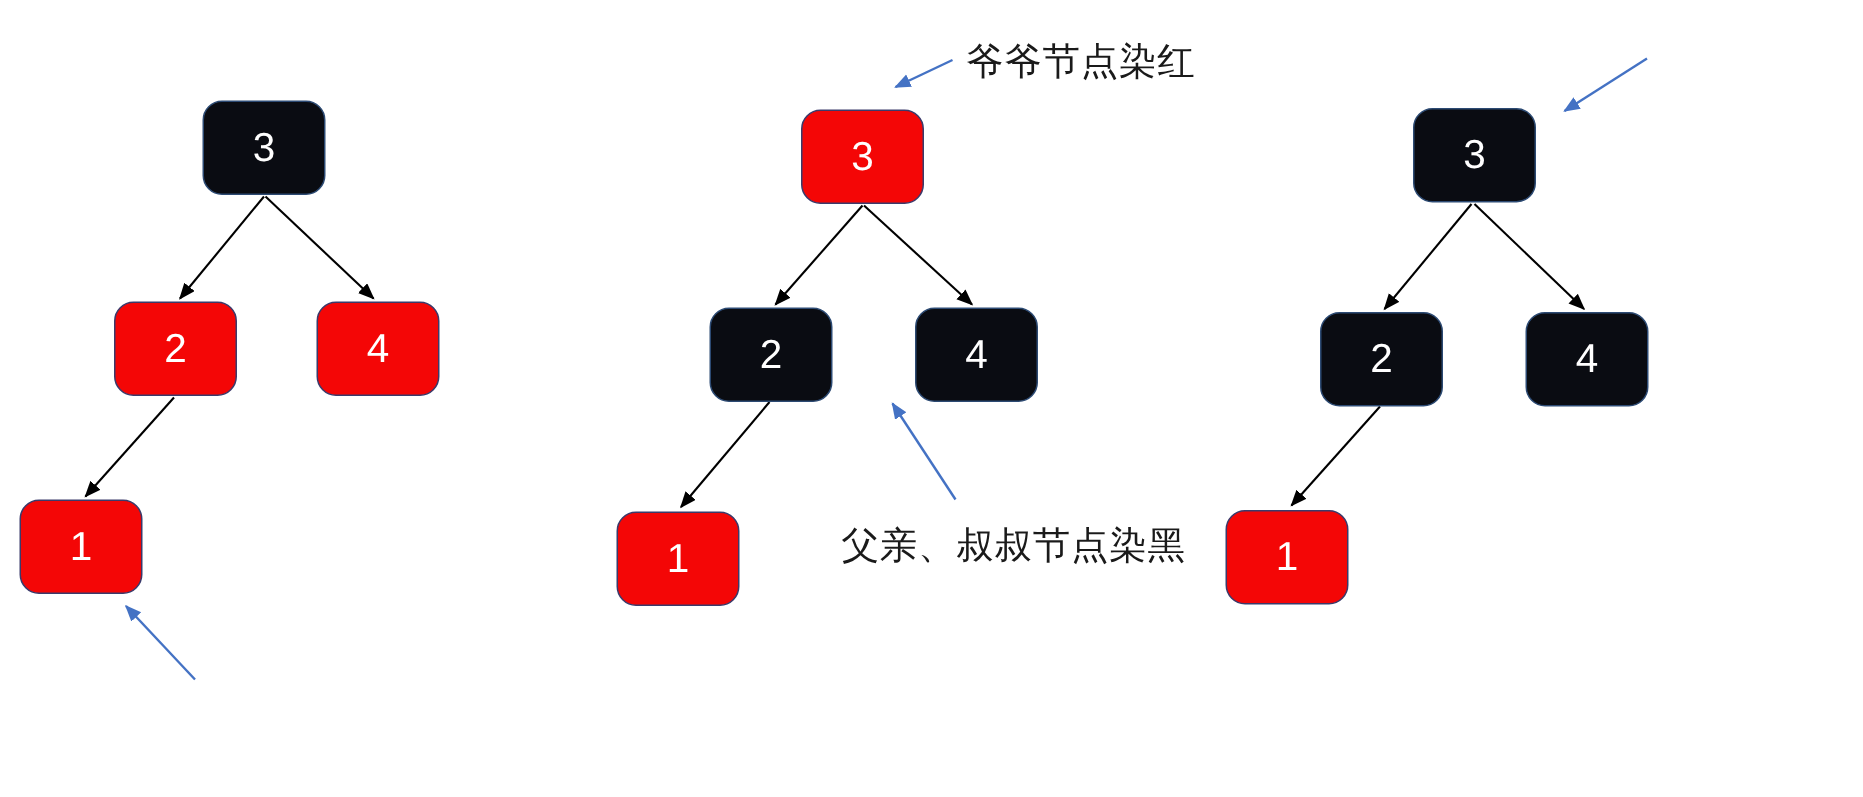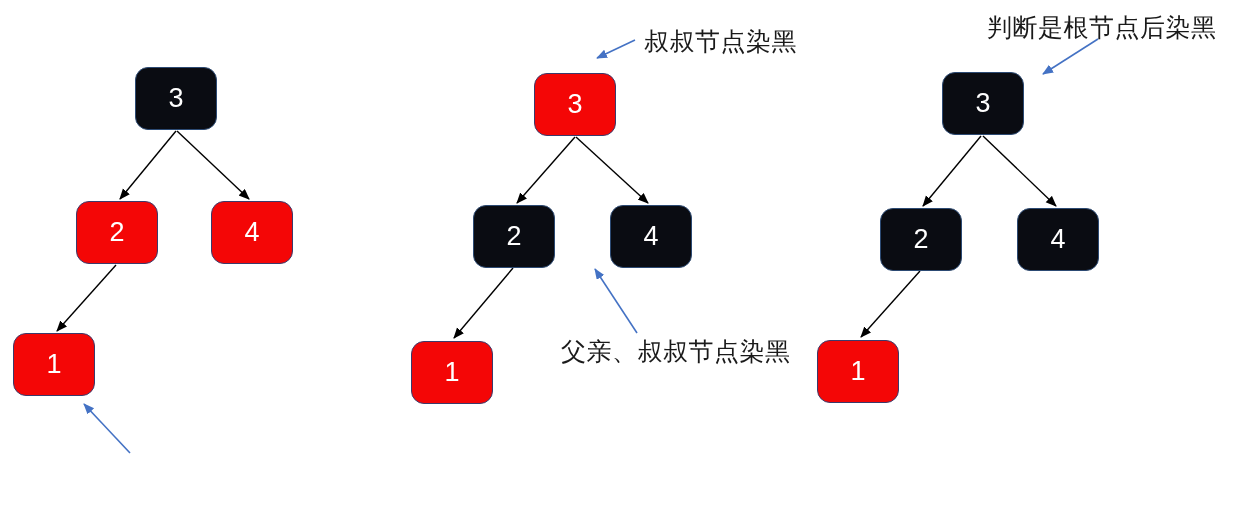--- a/index.html
+++ b/index.html
@@ -106,17 +106,16 @@
   <div class="node red" style="left:534px; top:73px;">3</div>
   <div class="node black" style="left:473px; top:205px;">2</div>
   <div class="node black" style="left:610px; top:205px;">4</div>
   <div class="node red" style="left:411px; top:341px;">1</div>
 
   <div class="node black" style="left:942px;  top:72px;">3</div>
   <div class="node black" style="left:880px;  top:208px;">2</div>
   <div class="node black" style="left:1017px; top:208px;">4</div>
   <div class="node red" style="left:817px;  top:340px;">1</div>
 
-  <div class="annotation" style="left:644px; top:27px;">叔叔节点染黑</div>
-  <div class="annotation" style="left:561px; top:338px;font-family:Liberation Serif, serif;">父亲、叔叔节点染黑</div>
-  <div class="annotation" style="left:987px; top:13px;">判断是根节点后染黑</div>
+  <div class="annotation" style="left:644px; top:27px;">爷爷节点染红</div>
+  <div class="annotation" style="left:561px; top:350px;">父亲、叔叔节点染黑</div>
 
 </div>
 
 </body></html>

